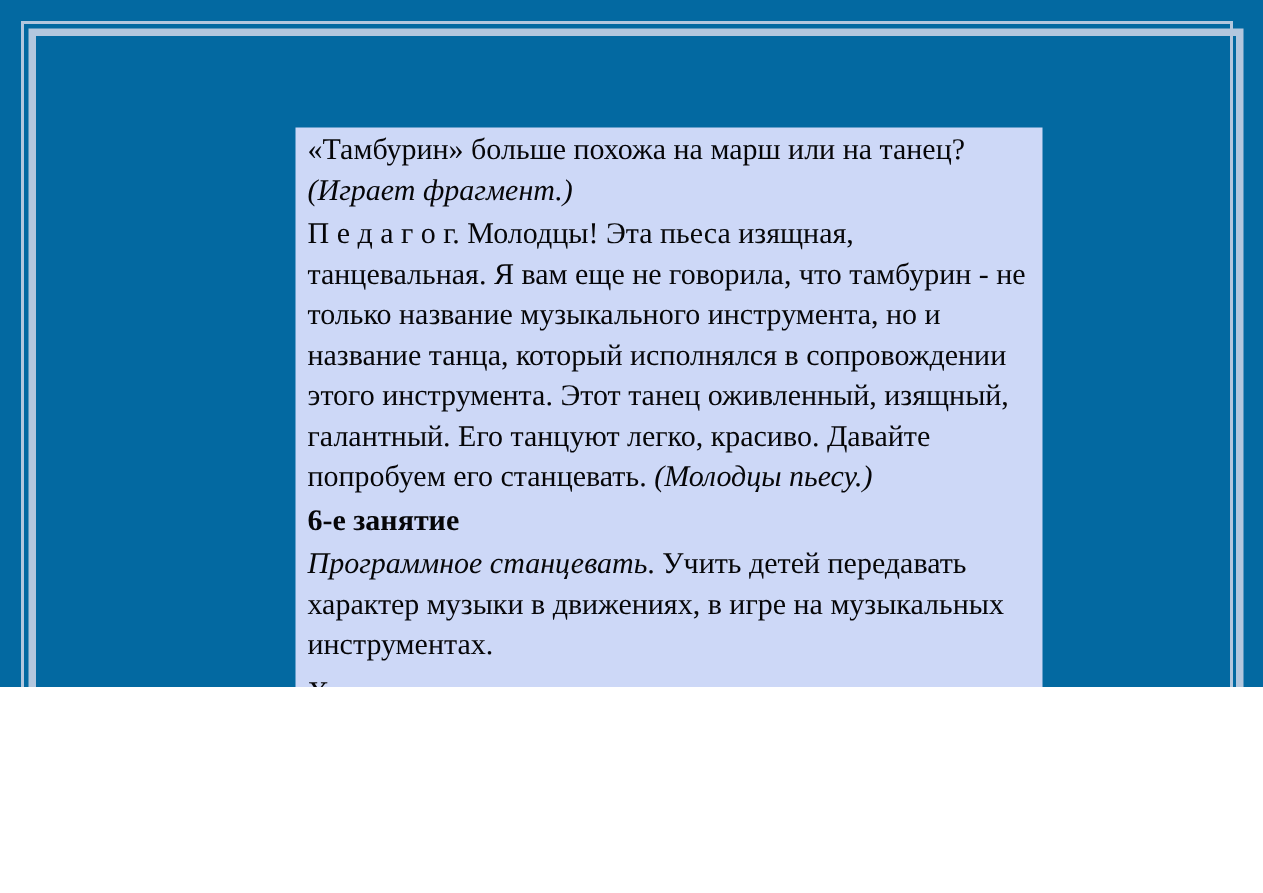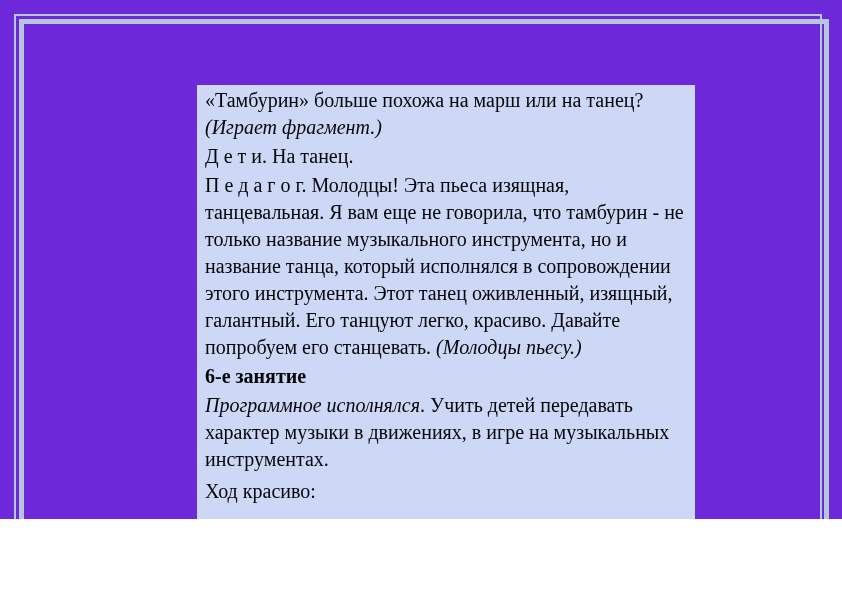--- a/index.html
+++ b/index.html
@@ -3,22 +3,22 @@
 <meta charset="utf-8">
 <style>
   html, body {
     margin: 0;
     padding: 0;
     background: #ffffff;
   }
   .canvas {
     position: relative;
     width: 842px;
-    height: 519px;
-    background: #6d28d9;
+    height: 458px;
+    background: #0369a1;
     overflow: hidden;
     font-family: "Liberation Serif", "DejaVu Serif", serif;
   }
   
   .frame-thin {
     position: absolute;
     left: 14px; top: 14px;
     width: 808px; height: 559px;
     border: 2px solid #b3c7de;
     box-sizing: border-box;
@@ -55,24 +55,23 @@
 
 <div class="canvas">
 
   <div class="frame-thin"></div>
   <div class="frame-thick"></div>
 
   <div class="text-block">
 
     <p><span>«Тамбурин» больше похожа на марш или на танец? </span><span class="italic">(Играет фрагмент.)</span></p>
 
-    <p><span>Д е т и. На танец.</span></p>
 
     <p><span>П е д а г о г. Молодцы! Эта пьеса изящная, танцевальная. Я вам еще не говорила, что тамбурин - не только название музыкального инструмента, но и название танца, который исполнялся в сопровождении этого инструмента. Этот танец оживленный, изящный, галантный. Его танцуют легко, красиво. Давайте попробуем его станцевать. </span><span class="italic">(Молодцы пьесу.)</span></p>
 
     <p><span class="bold">6-е занятие</span></p>
 
-    <p><span class="italic">Программное исполнялся</span><span>. Учить детей передавать характер музыки в движениях, в игре на музыкальных инструментах.</span></p>
+    <p><span class="italic">Программное станцевать</span><span>. Учить детей передавать характер музыки в движениях, в игре на музыкальных инструментах.</span></p>
 
     <p class="course"><span>Ход красиво:</span></p>
 
   </div>
 </div>
 
 </body></html>

